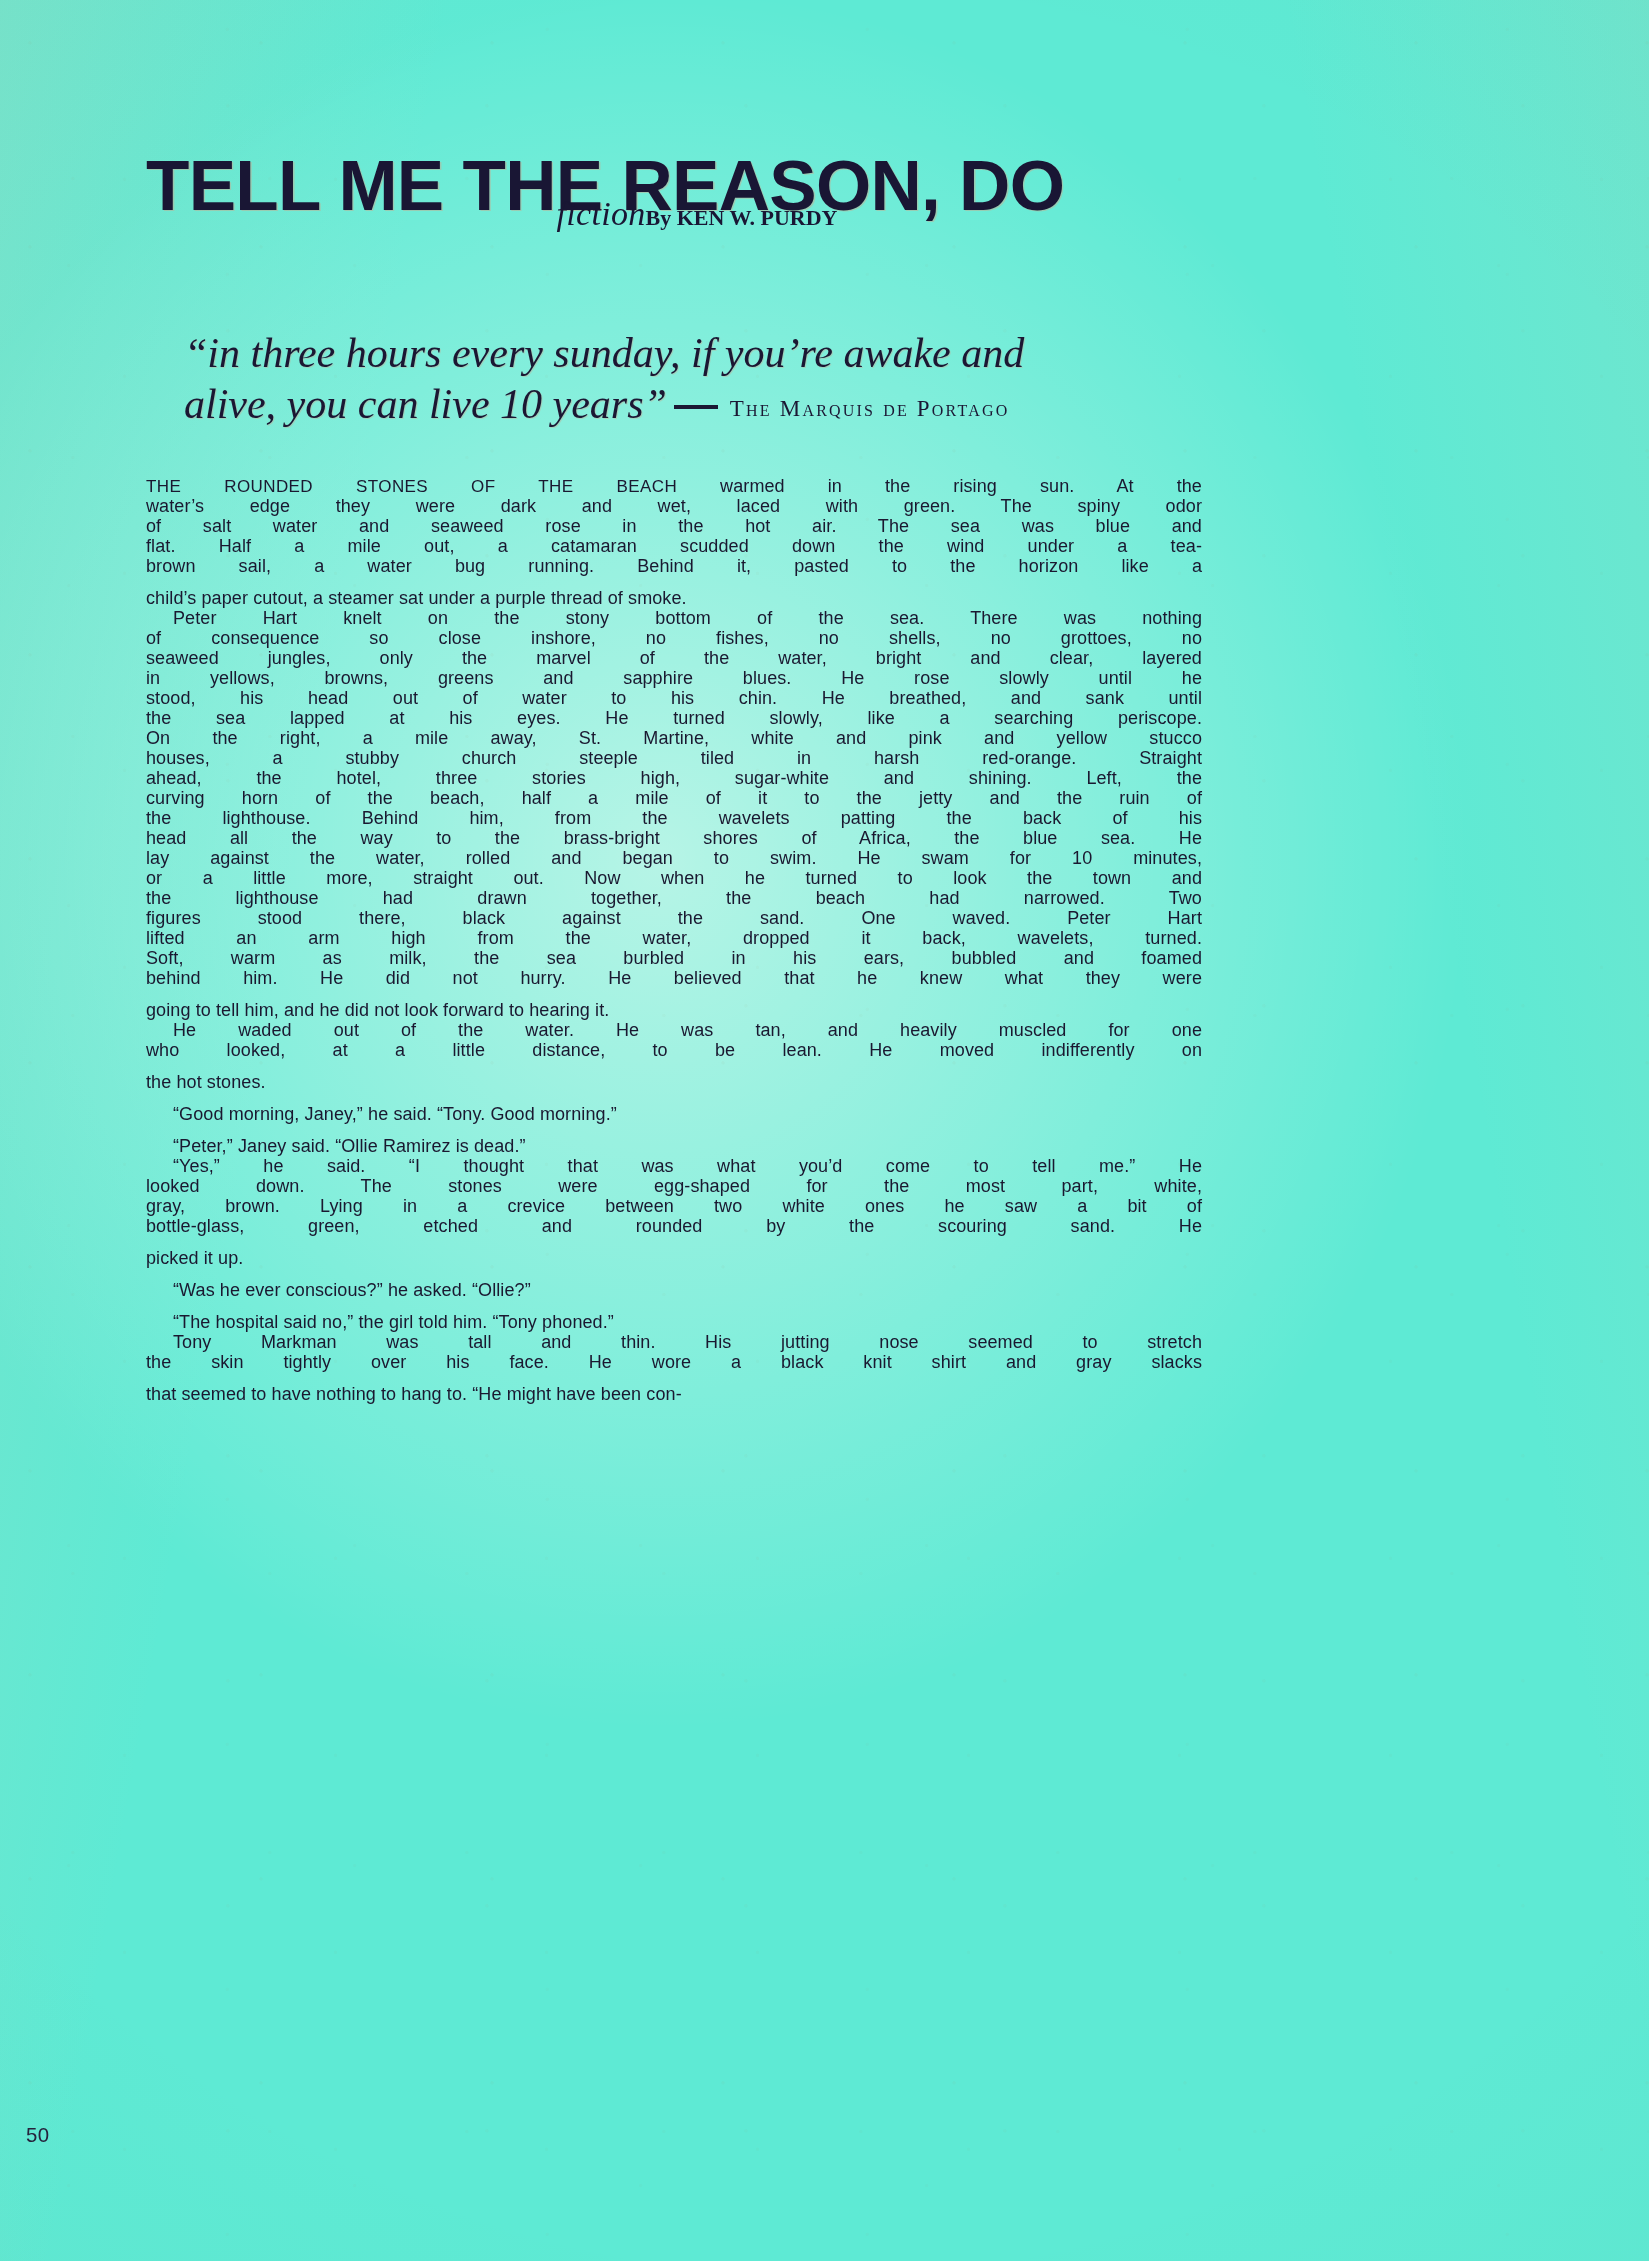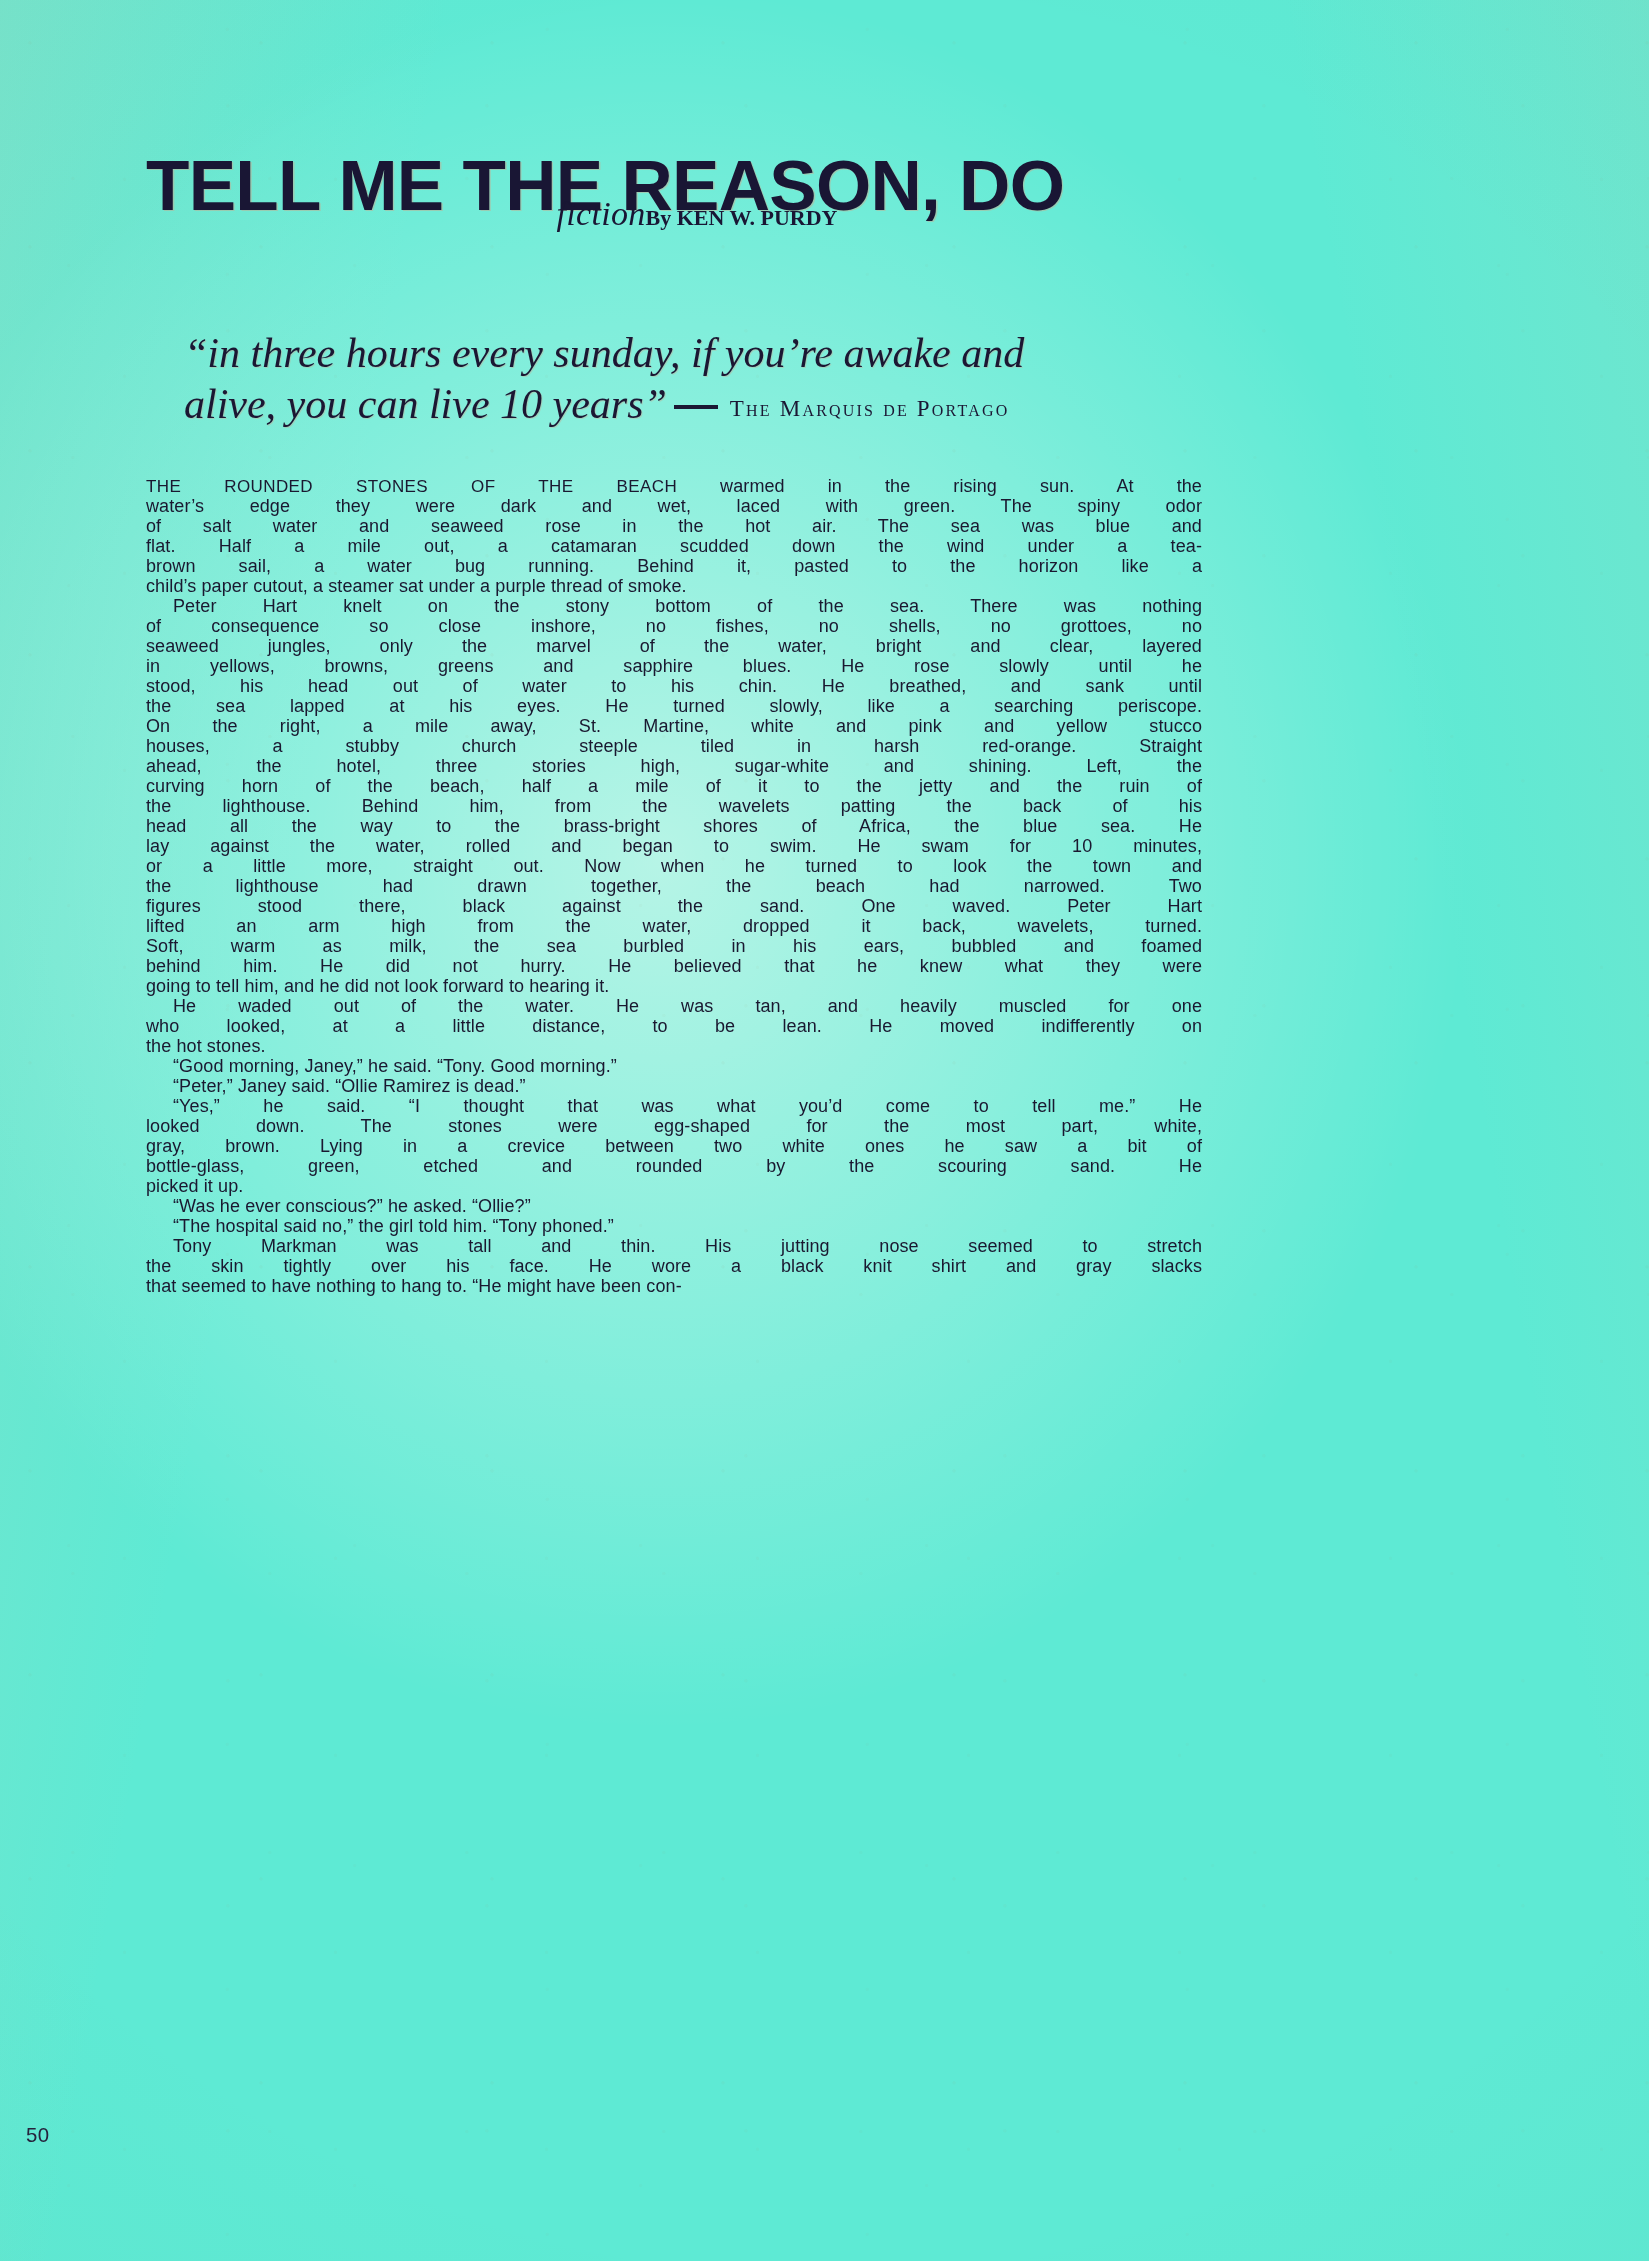--- a/index.html
+++ b/index.html
@@ -145,20 +145,21 @@
     display: block;
     white-space: nowrap;
     text-align: justify;
     text-align-last: justify;
     height: 20px;
   }
   
   .ln.last {
     text-align: left;
     text-align-last: left;
+    margin-top: 12px;
   }
   
   .ln.ind {
     text-indent: 27px;
   }
   
   .ln.ind.last {
     text-indent: 27px;
   }
 

